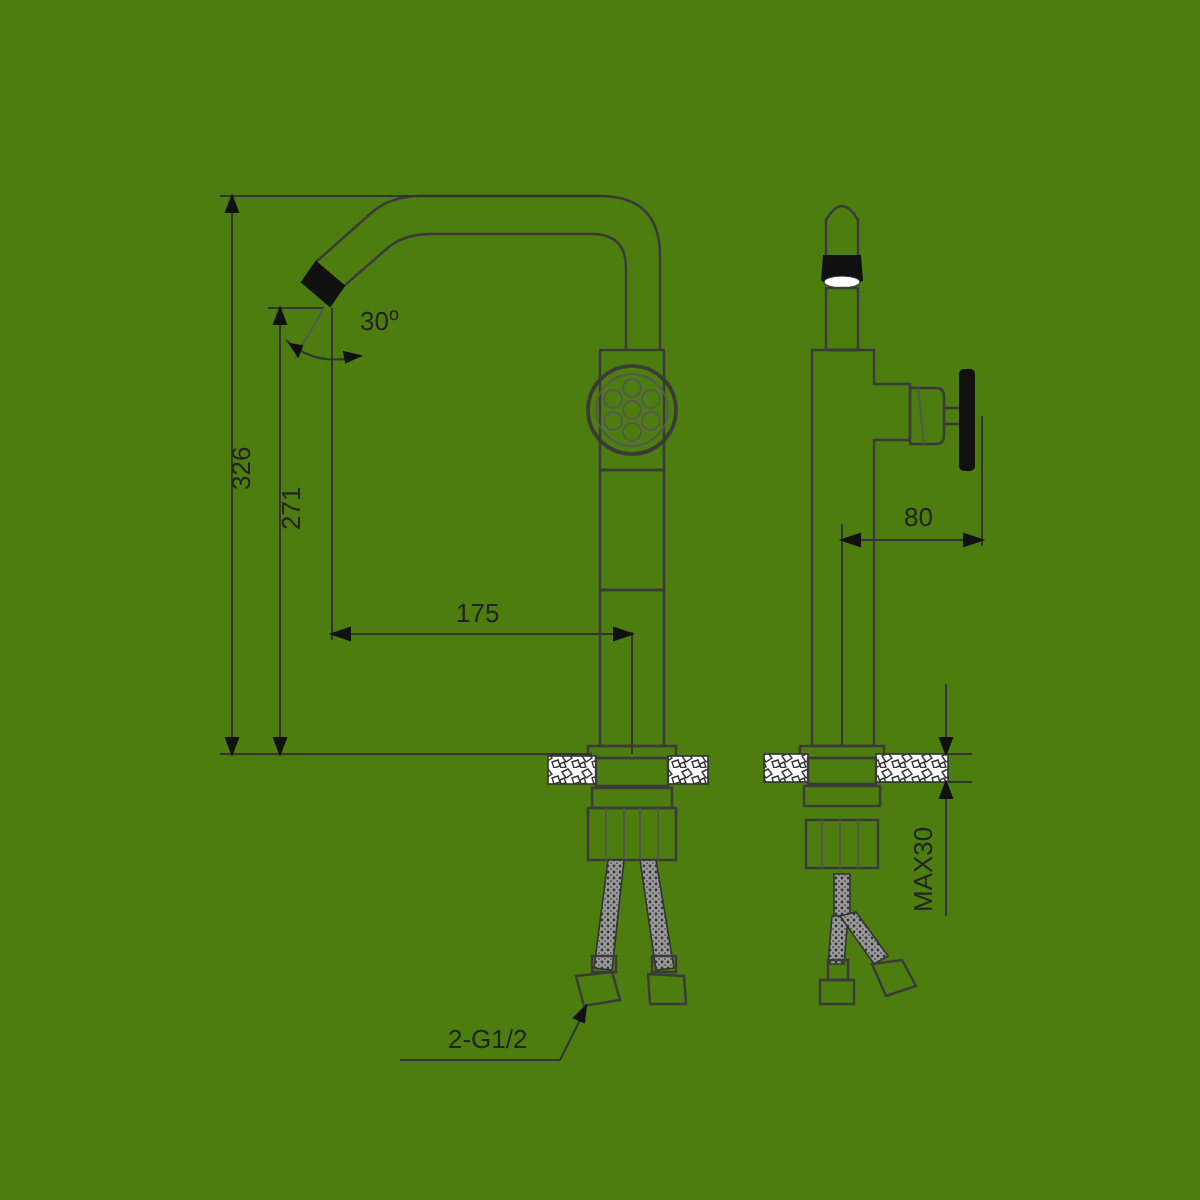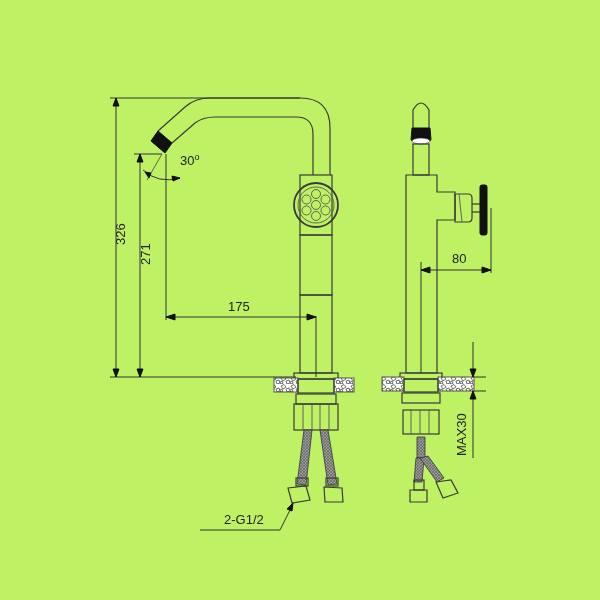--- a/index.html
+++ b/index.html
@@ -1,16 +1,16 @@
 <!DOCTYPE html>
 <html><head>
 <meta charset="utf-8">
 <style>
   html, body { margin: 0; padding: 0; background: #ffffff; }
-  #canvas { position: relative; width: 600px; height: 600px; background: #bef264; overflow: hidden; }
+  #canvas { position: relative; width: 600px; height: 600px; background: #4d7c0f; overflow: hidden; }
   svg { position: absolute; left: 0; top: 0; }
   .ln { fill: none; stroke: #3a3a3a; stroke-width: 1.2; }
   .thin { fill: none; stroke: #555555; stroke-width: 0.9; }
   .dim { fill: none; stroke: #333333; stroke-width: 1; }
   .blk { fill: #111111; stroke: #111111; }
   .lbl { font-family: "Liberation Sans", sans-serif; font-size: 13px; fill: #222222; }
   .hatch { fill: url(#gravel); stroke: #333; stroke-width: 0.8; }
   .braid { fill: url(#braidp); stroke: #333; stroke-width: 0.8; }
 </style>
 </head>

